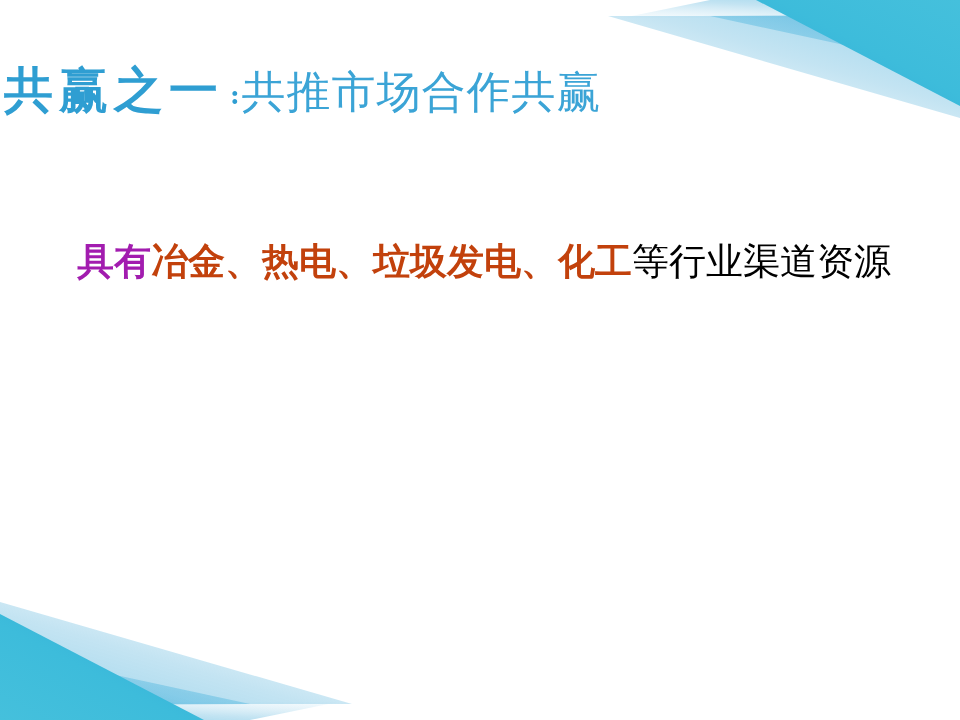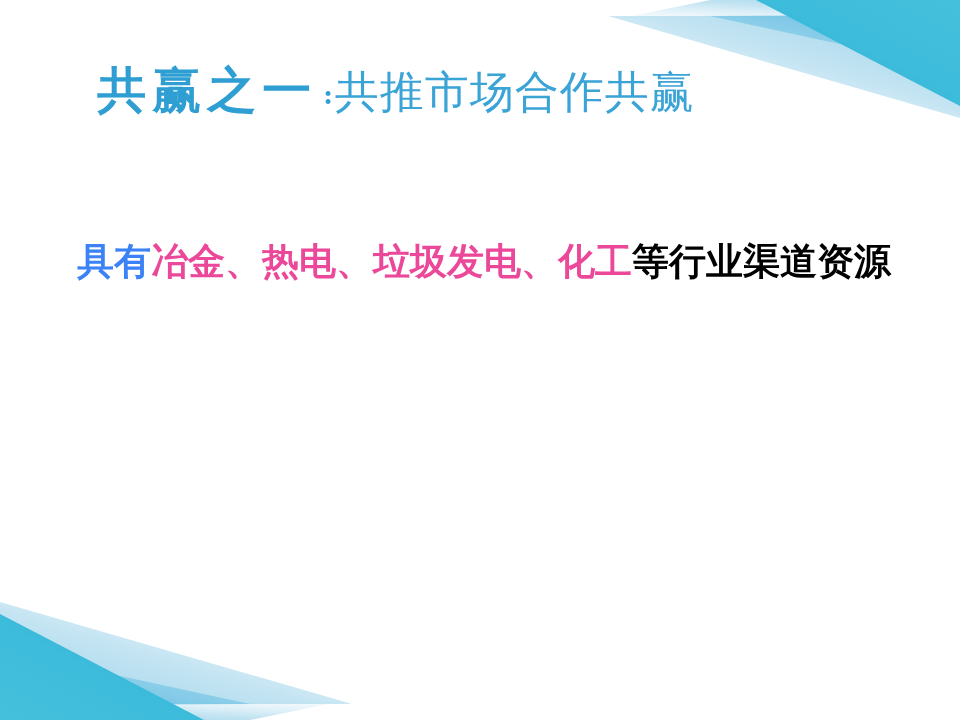--- a/index.html
+++ b/index.html
@@ -40,24 +40,24 @@
     bottom: 0;
     left: 0;
     width: 400px;
     height: 160px;
     transform: rotate(180deg);
   }
 
   
   #title-block {
     position: absolute;
-    left: 12px;
+    left: 4px;
     top: 58px;
     width: 768px;
-    text-align: center;
+    text-align: left;
     white-space: nowrap;
   }
   .title-strong {
     font-family: "DejaVu Serif", "Liberation Serif", serif;
     font-weight: 700;
     font-size: 49px;
     letter-spacing: 6px;
     color: #2f9ed2;
     vertical-align: baseline;
   }
@@ -91,32 +91,32 @@
   .body-line {
     white-space: nowrap;
     line-height: 1.0;
   }
   .line-1 { margin-bottom: 37px; }
 
   .seg-black-bold {
     font-family: "DejaVu Sans", "Liberation Sans", sans-serif;
     font-weight: 700;
     font-size: 37px;
-    color: #3b82f6;
+    color: #a21caf;
     margin-left: 8px;
   }
   .seg-red-bold {
     font-family: "DejaVu Sans", "Liberation Sans", sans-serif;
     font-weight: 700;
     font-size: 37px;
-    color: #ec4899;
+    color: #c2410c;
   }
   .seg-black {
     font-family: "DejaVu Sans", "Liberation Sans", sans-serif;
-    font-weight: 700;
+    font-weight: 400;
     font-size: 37px;
     color: #000000;
   }
   .seg-black-2 {
     font-family: "DejaVu Sans", "Liberation Sans", sans-serif;
     font-weight: 400;
     font-size: 37px;
     color: #000000;
     letter-spacing: 1px;
   }

